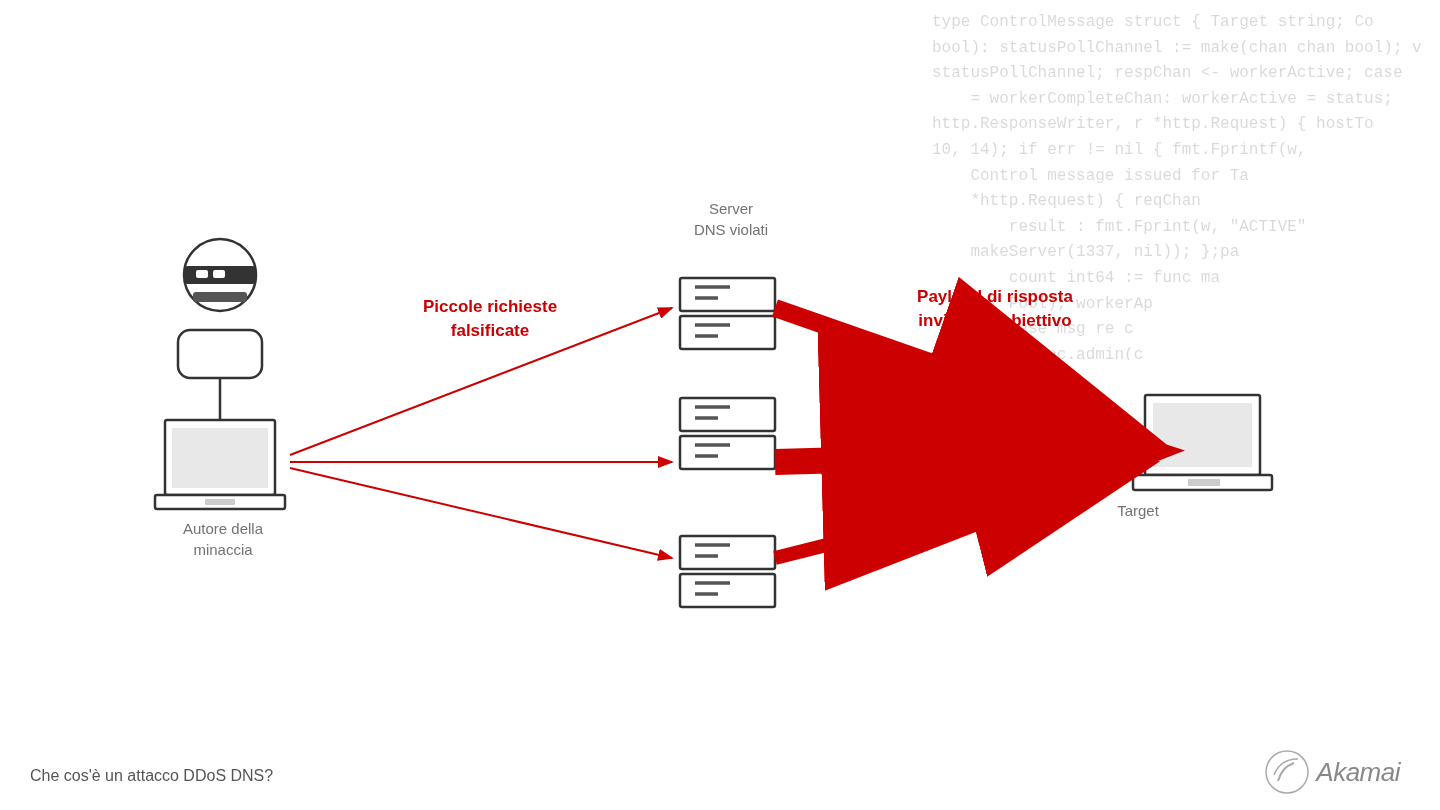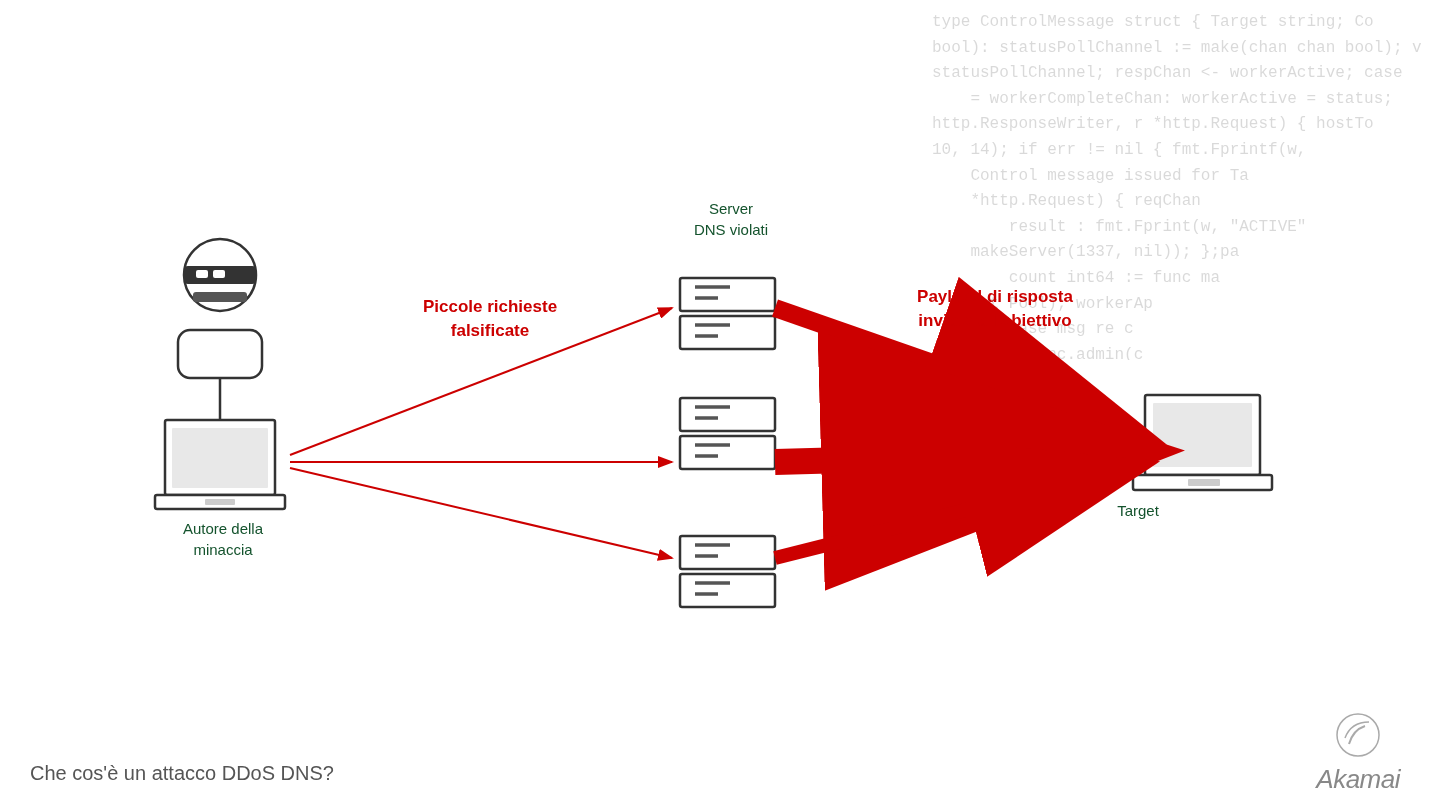--- a/index.html
+++ b/index.html
@@ -28,53 +28,52 @@
       overflow: hidden;
       pointer-events: none;
       white-space: pre;
     }
 
     
     .label {
       position: absolute;
       text-align: center;
       font-size: 15px;
-      color: #14532d;
+      color: #737373;
       line-height: 1.4;
     }
 
     
     .label-red {
       position: absolute;
       text-align: center;
       font-size: 17px;
       font-weight: bold;
       color: #cc0000;
       line-height: 1.4;
     }
 
     
     .footer-text {
       position: absolute;
       bottom: 25px;
       left: 30px;
-      font-size: 20px;
+      font-size: 16px;
       color: #555;
       text-align: center;
     }
 
     
     .akamai-logo {
       position: absolute;
       bottom: 15px;
       right: 40px;
       display: flex;
       align-items: center;
       gap: 6px;
-      flex-direction: column;
     }
 
     .akamai-circle {
       width: 46px;
       height: 46px;
     }
 
     .akamai-text {
       font-size: 26px;
       font-style: italic;

